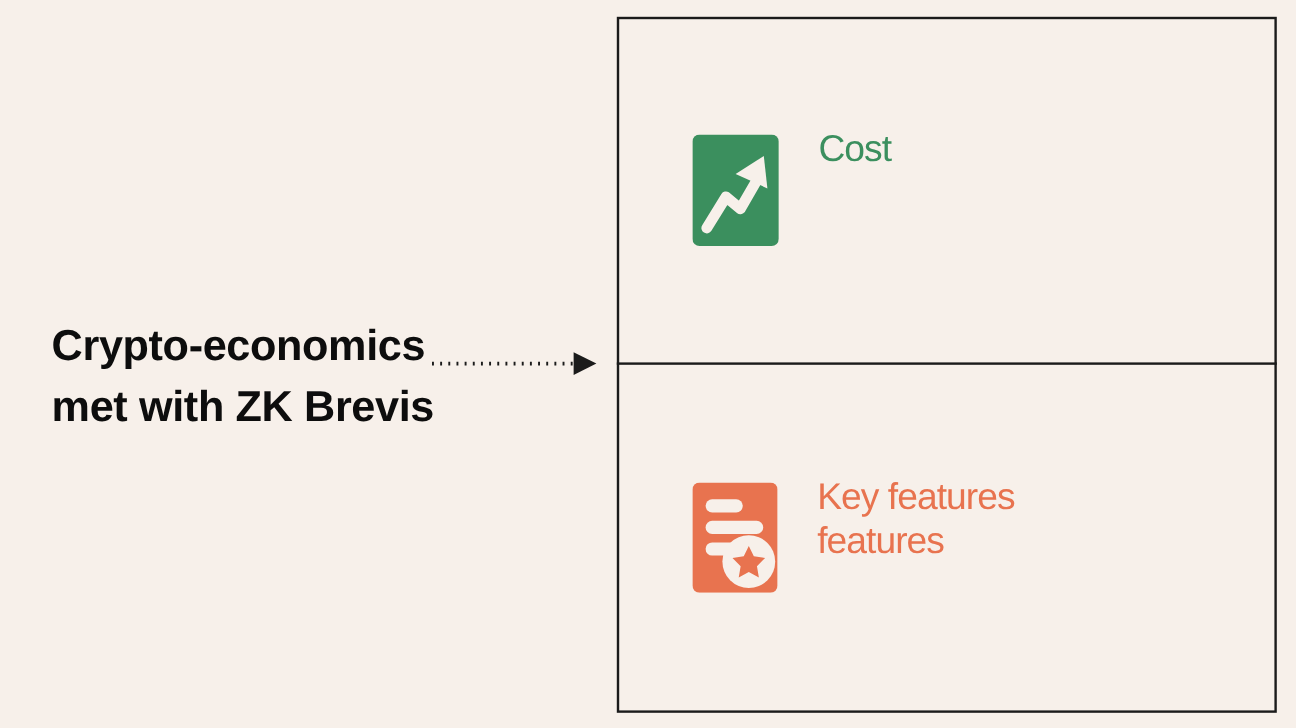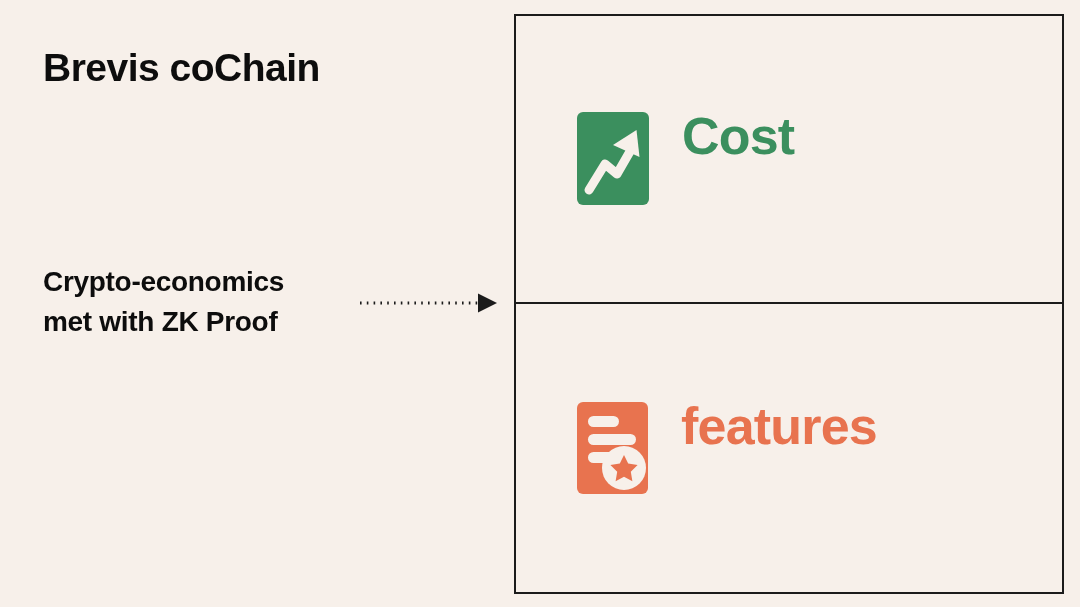--- a/index.html
+++ b/index.html
@@ -30,21 +30,21 @@
     color: #0d0d0d;
     letter-spacing: -0.5px;
     line-height: 1.1;
     white-space: nowrap;
   }
 
   .caption {
     position: absolute;
     left: 43px;
     top: 262px;
-    font-size: 28px;
+    font-size: 36px;
     font-weight: bold;
     color: #0d0d0d;
     line-height: 1.42;
     letter-spacing: -0.3px;
     white-space: nowrap;
   }
   .caption .line {
     display: block;
   }
 
@@ -90,42 +90,41 @@
     width: 72px;
     height: 93px;
     flex: 0 0 auto;
   }
   .cell-bottom .icon-box {
     width: 71px;
     height: 92px;
   }
 
   .cell-label {
-    font-size: 52px;
-    font-weight: bold;
+    font-size: 31px;
+    font-weight: normal;
     line-height: 1.18;
     letter-spacing: -0.8px;
     white-space: nowrap;
     margin-top: -6px;
   }
   .cell-label .line { display: block; }
 
   .label-green { color: #3b8f5e; }
   .label-orange { color: #e8734f; }
 </style>
 </head>
 <body>
 
 <div class="slide">
 
-  <div class="title">Brevis coChain</div>
 
   <div class="caption">
     <span class="line">Crypto-economics</span>
-    <span class="line">met with ZK Proof</span>
+    <span class="line">met with ZK Brevis</span>
   </div>
 
   <svg class="arrow" viewBox="0 0 140 30" xmlns="http://www.w3.org/2000/svg">
     <line x1="0" y1="15" x2="118" y2="15" stroke="#1b1b1b" stroke-width="3.2" stroke-dasharray="1.6 5.2" stroke-linecap="butt"></line>
     <polygon points="118,5.5 137,15 118,24.5" fill="#1b1b1b"></polygon>
   </svg>
 
   <div class="panel"></div>
   <div class="panel-divider"></div>
 
@@ -143,17 +142,18 @@
   <div class="cell cell-bottom">
     <svg class="icon-box" viewBox="0 0 71 92" xmlns="http://www.w3.org/2000/svg">
       <rect x="0" y="0" width="71" height="92" rx="6" ry="6" fill="#e8734f"></rect>
       <rect x="11" y="14" width="31" height="11" rx="5.5" ry="5.5" fill="#f7f0ea"></rect>
       <rect x="11" y="32" width="48" height="11" rx="5.5" ry="5.5" fill="#f7f0ea"></rect>
       <rect x="11" y="50" width="29" height="11" rx="5.5" ry="5.5" fill="#f7f0ea"></rect>
       <circle cx="47" cy="66" r="22" fill="#f7f0ea"></circle>
       <polygon points="47,53 51.2,61.6 60.6,63 53.8,69.8 55.4,79.2 47,74.7 38.6,79.2 40.2,69.8 33.4,63 42.8,61.6" fill="#e8734f"></polygon>
     </svg>
     <div class="cell-label label-orange">
+      <span class="line">Key features</span>
       <span class="line">features</span>
     </div>
   </div>
 
 </div>
 
 </body></html>

